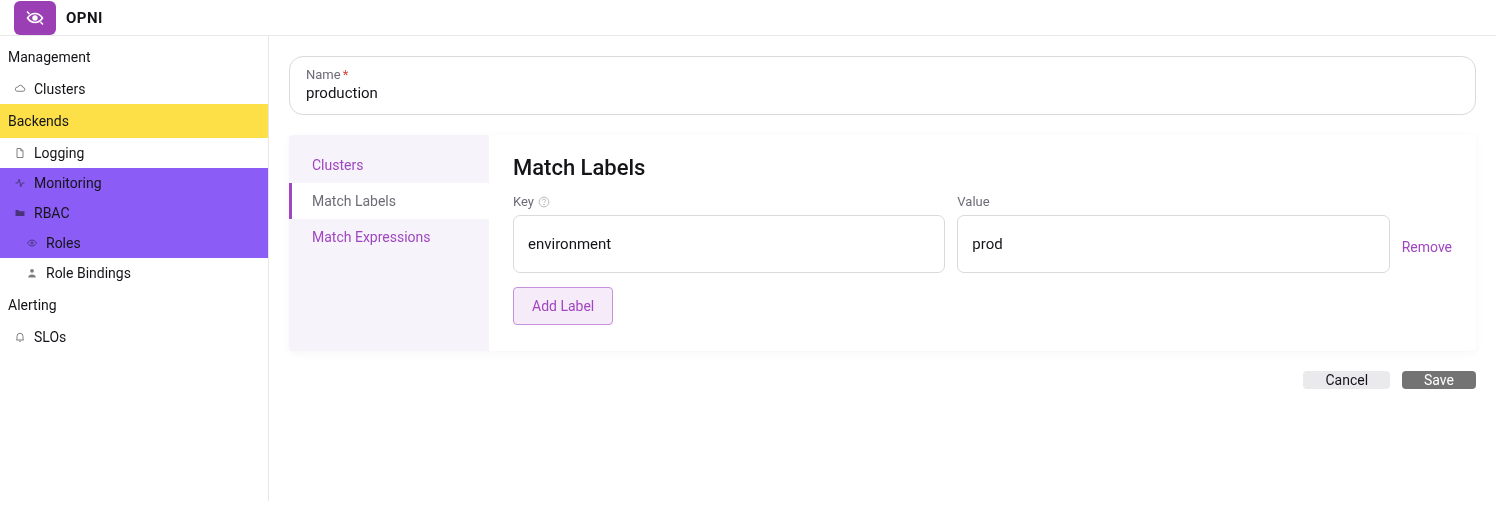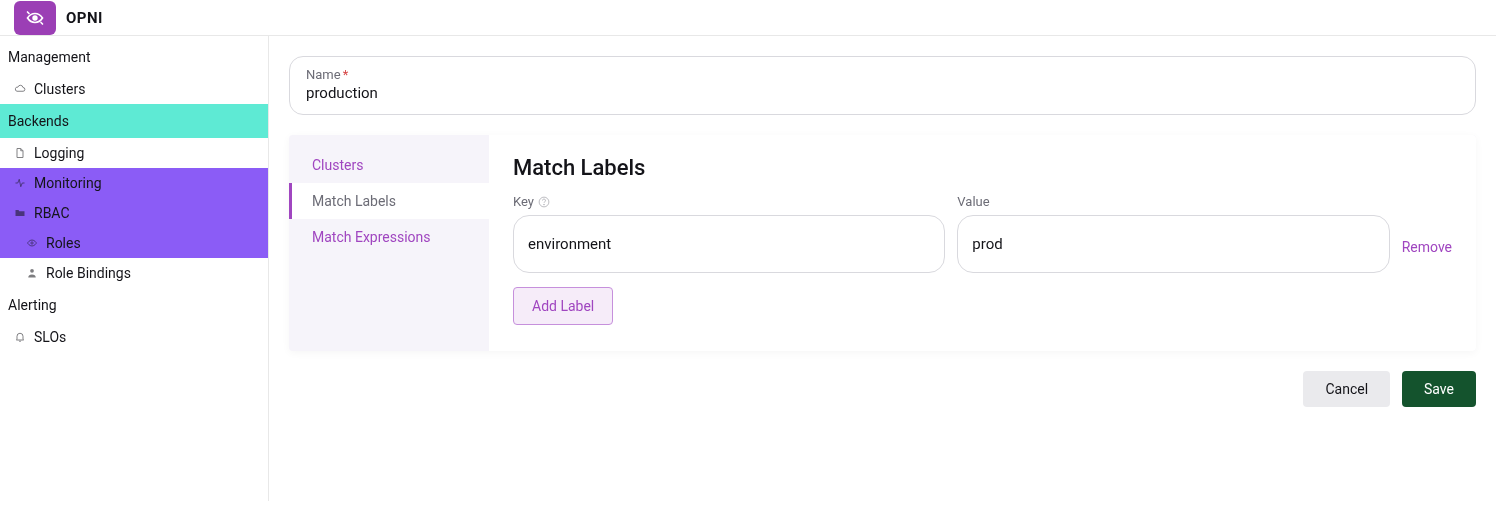--- a/index.html
+++ b/index.html
@@ -27,21 +27,21 @@
   border-right: 1px solid #e8e8e8;
   overflow-y: auto;
   padding-top: 4px;
 }
 .nav-group-header {
   padding: 9px 10px 9px 8px;
   font-size: 14px;
   color: #141419;
   cursor: pointer;
 }
-.nav-group-header.shaded { background: #5eead4; }
+.nav-group-header.shaded { background: #fde047; }
 .nav-item {
   display: flex; align-items: center;
   padding: 7px 10px 7px 14px;
   font-size: 14px;
   color: #141419;
   cursor: pointer;
   gap: 6px;
 }
 .nav-item.sub { padding-left: 26px; }
 .nav-item.shaded { background: #8b5cf6; }
@@ -106,21 +106,21 @@
   margin-bottom: 14px;
 }
 .field-row { display: flex; gap: 12px; align-items: flex-end; }
 .field-col { flex: 1; }
 .field-label { font-size: 13px; color: #6c6c76; margin-bottom: 6px; display: flex; align-items: center; gap: 4px; }
 .field-input {
   width: 100%;
   height: 58px;
   padding: 0 14px;
   border: 1px solid #d9d9de;
-  border-radius: 16px;
+  border-radius: 7px;
   font-size: 15px;
   color: #141419;
   font-family: inherit;
 }
 .remove-link {
   color: #a046c0;
   cursor: pointer;
   font-size: 14px;
   padding-bottom: 18px;
   white-space: nowrap;
@@ -137,29 +137,29 @@
   font-family: inherit;
 }
 
 .footer-actions {
   display: flex;
   justify-content: flex-end;
   gap: 12px;
   margin-top: 20px;
 }
 .btn {
-  padding: 10px 22px;
+  padding: 1px 22px;
   border-radius: 4px;
   border: none;
   font-size: 14px;
   cursor: pointer;
   font-family: inherit;
 }
 .btn-cancel { background: #eaeaed; color: #141419; }
-.btn-save { background: #14532d; color: #fff; }
+.btn-save { background: #737373; color: #fff; }
 
 .help-icon { width:12px; height:12px; opacity:0.5; }
 </style>
 </head>
 <body>
 
 <div class="header">
   <div class="logo-box">
     <svg viewBox="0 0 24 24" width="24" height="18" fill="none" stroke="#fff" stroke-width="2.2">
       <path d="M2 12s4-6 10-6 10 6 10 6-4 6-10 6-10-6-10-6z"></path>

